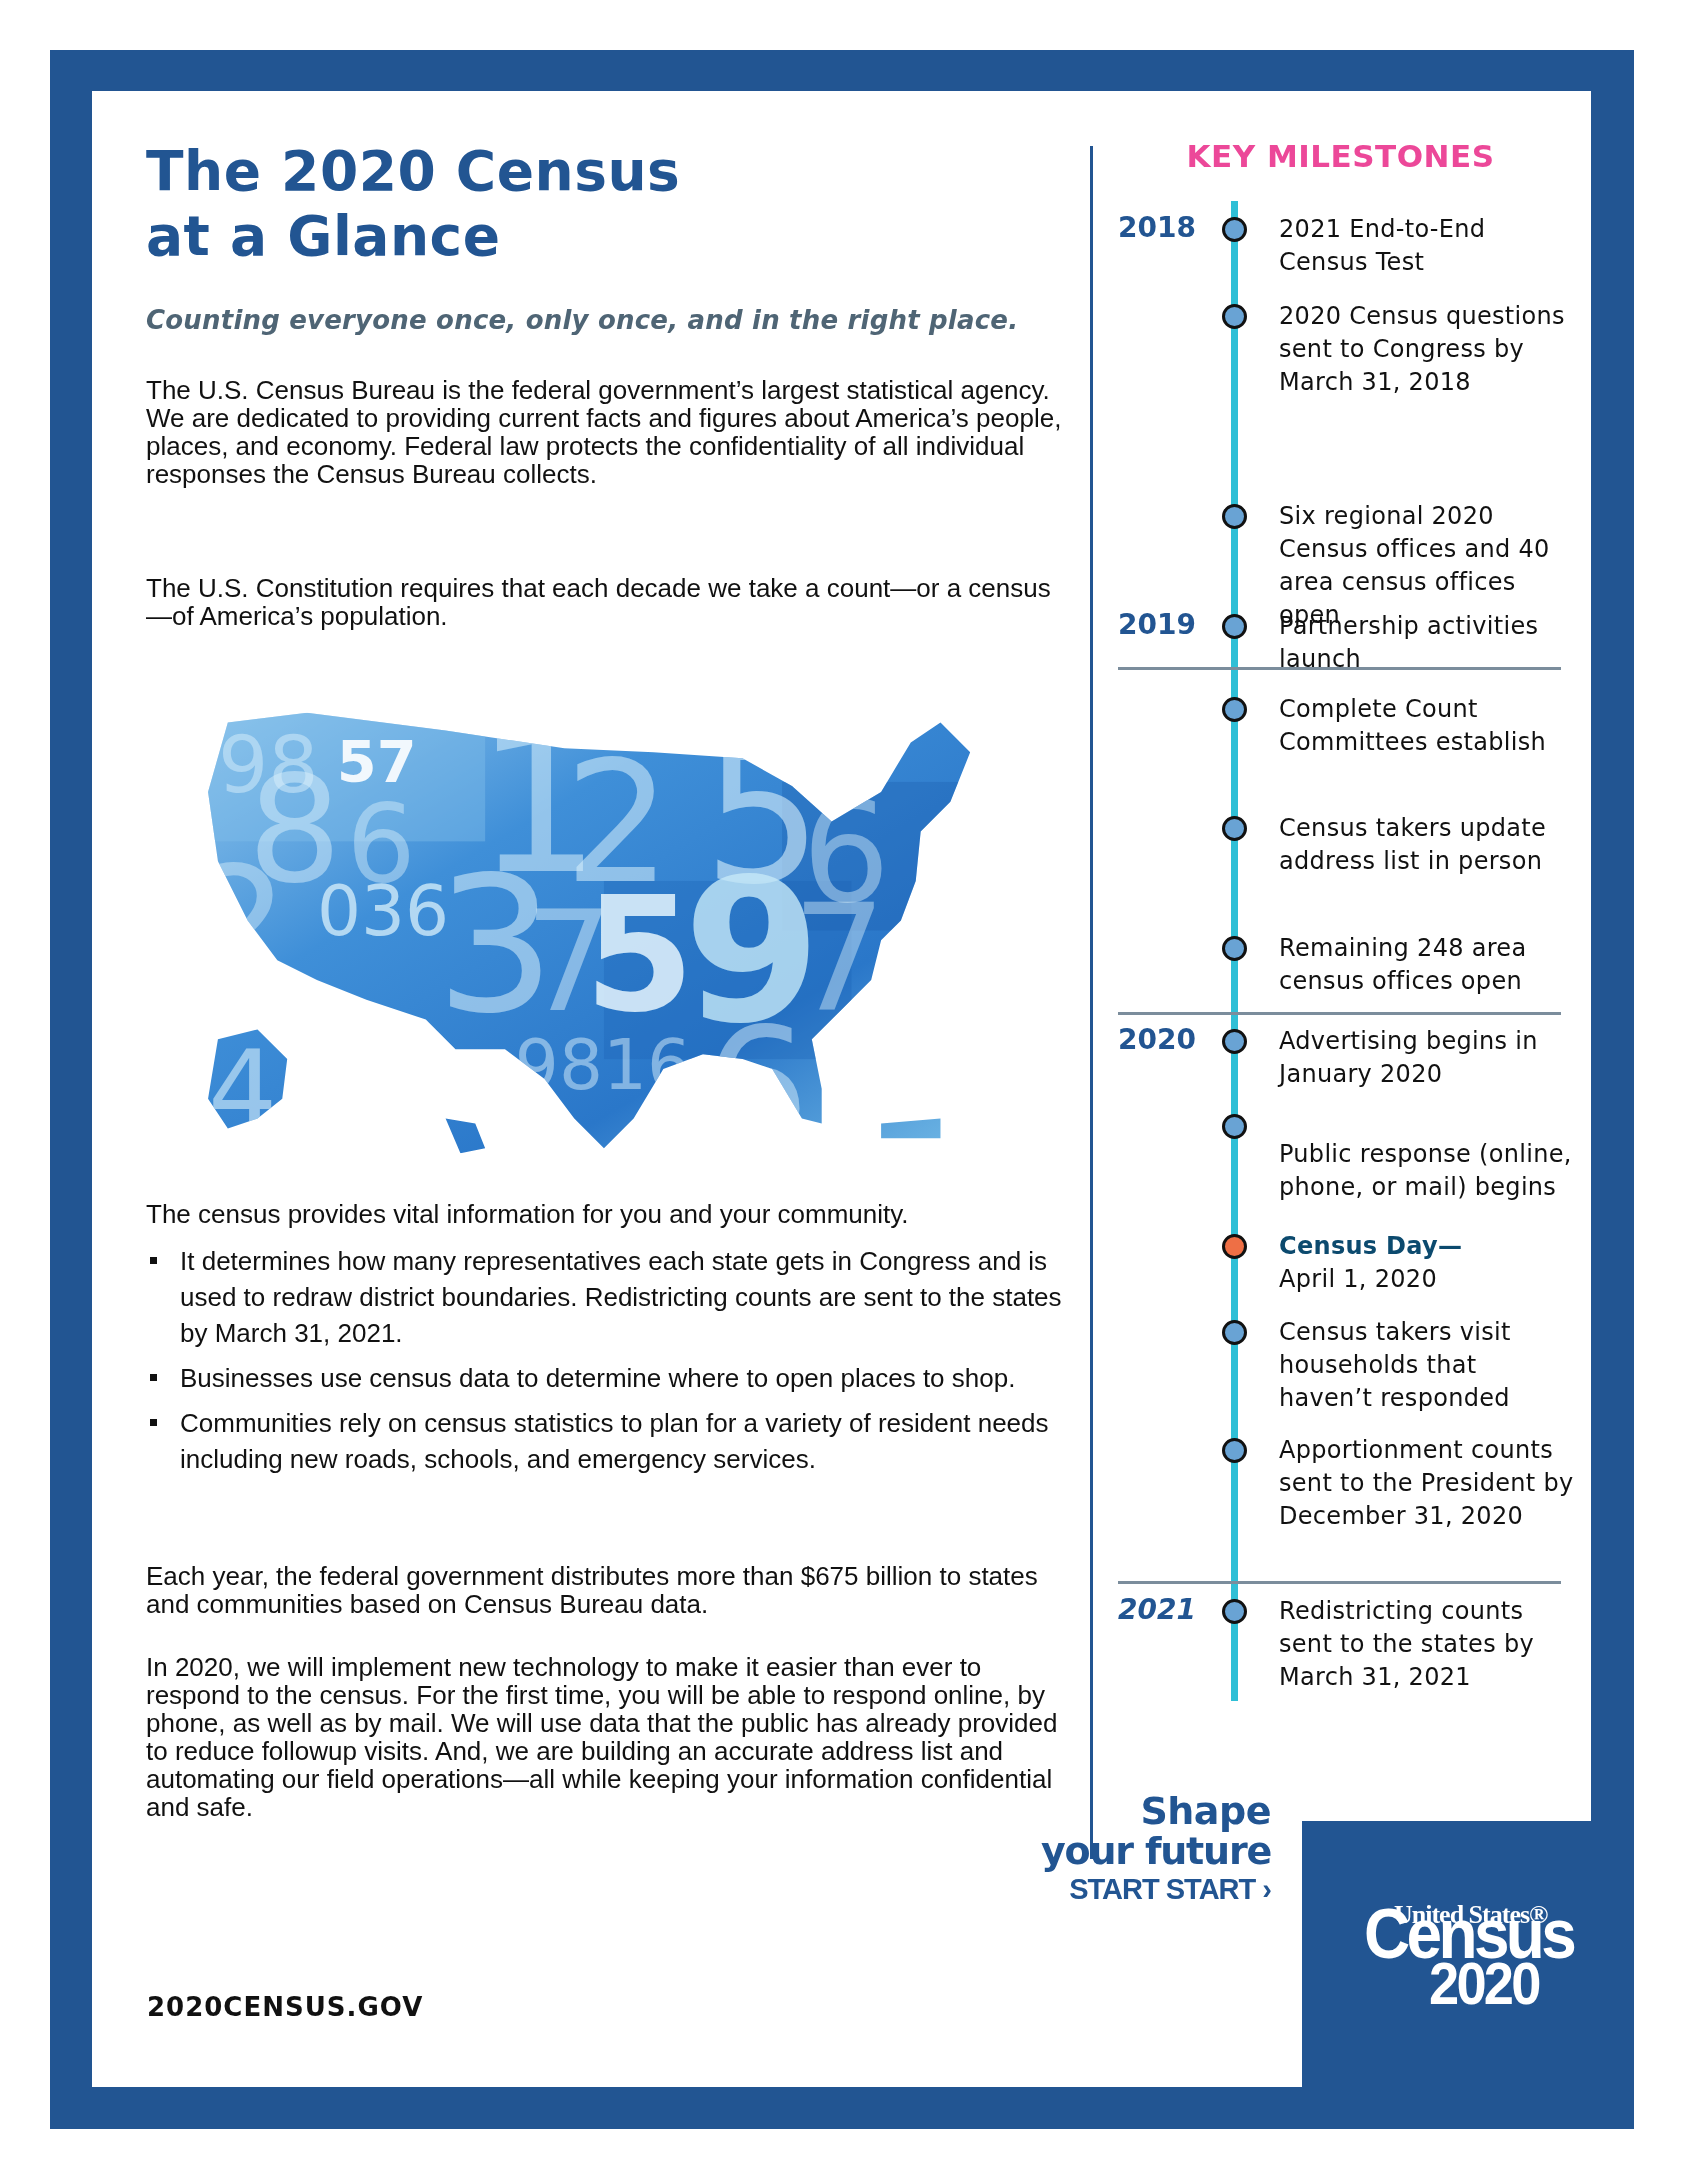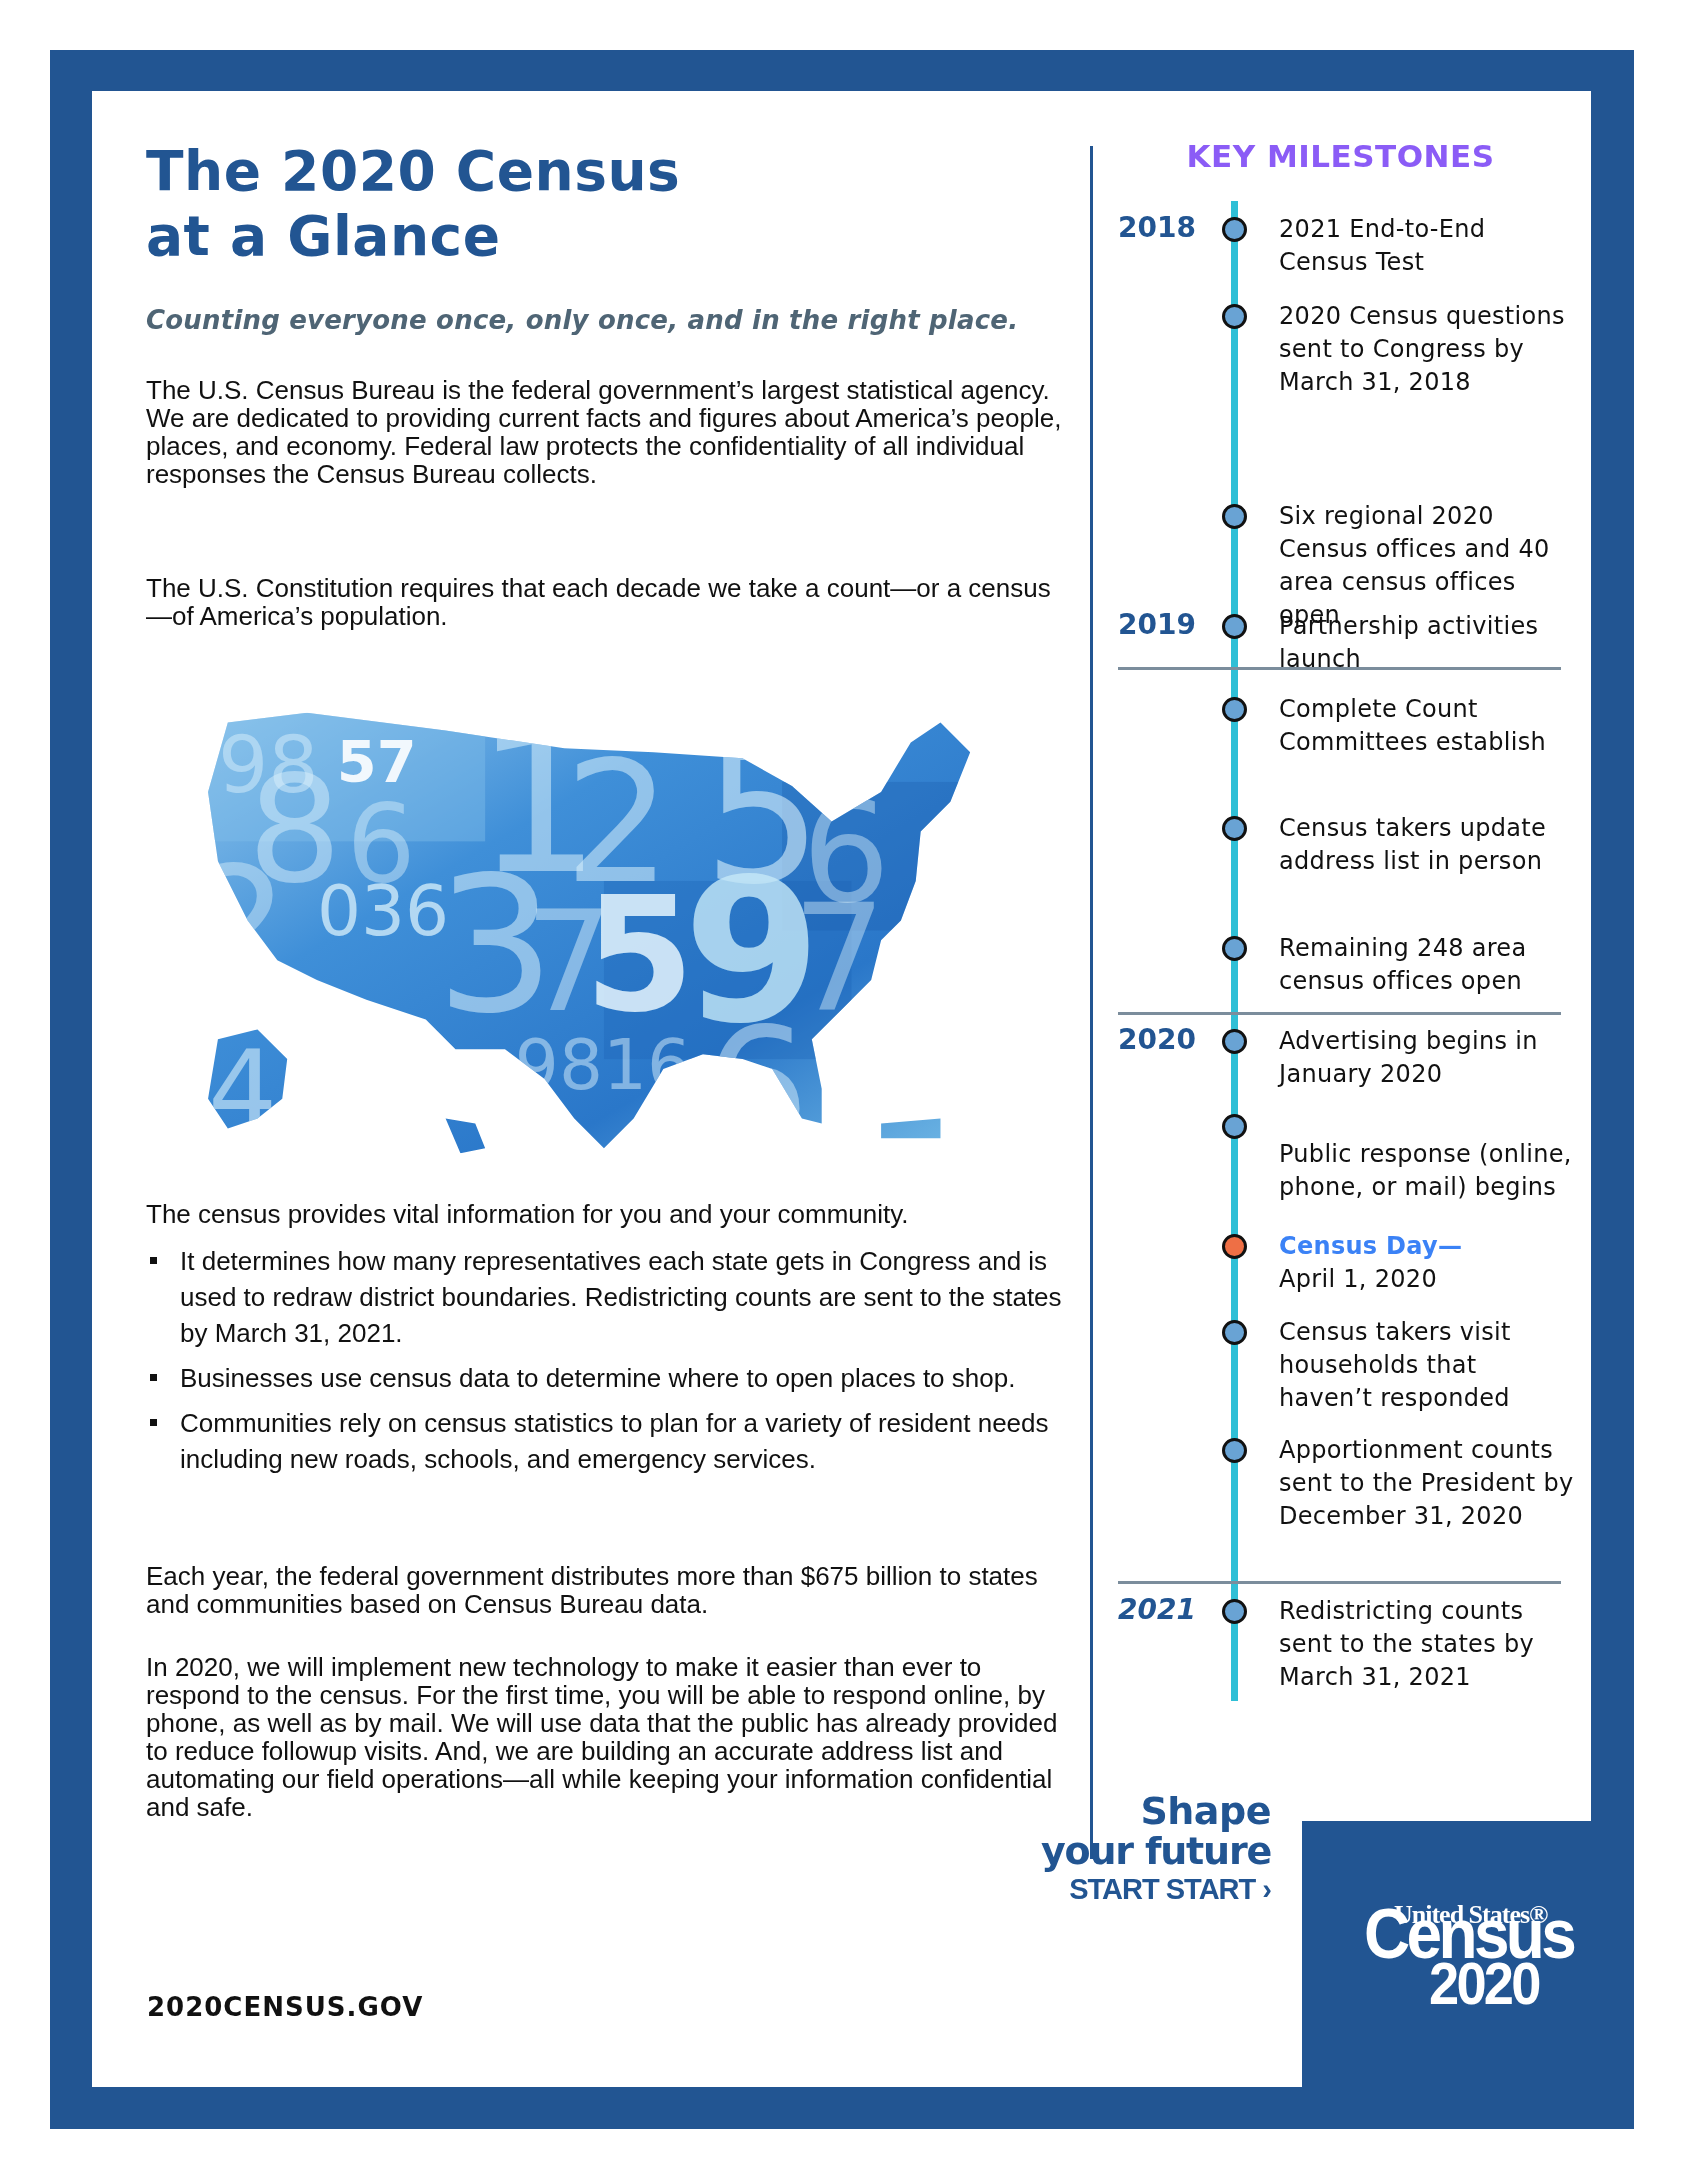--- a/index.html
+++ b/index.html
@@ -20,28 +20,28 @@
   .bullets li { position:relative; padding-left:34px; margin-bottom:9px; }
   .bullets .bullet-mark { position:absolute; left:4px; top:14px; width:7px; height:7px; background:#111; }
   .p4 { top:1562px; }
   .p5 { top:1653px; }
 
   .map { position:absolute; left:188px; top:683px; width:822px; height:485px; }
 
   .website { position:absolute; left:147px; top:1992px; font-family:"DejaVu Sans", sans-serif; font-weight:bold; font-size:26px; letter-spacing:1px; color:#111; }
 
   .col-divider { position:absolute; left:1090px; top:146px; width:3px; height:1713px; background:#225592; }
-  .ms-heading { position:absolute; left:1182px; top:138px; width:317px; text-align:center; font-family:"DejaVu Sans", sans-serif; font-weight:bold; font-size:31px; color:#8b5cf6; letter-spacing:0.5px; white-space:nowrap; }
+  .ms-heading { position:absolute; left:1182px; top:138px; width:317px; text-align:center; font-family:"DejaVu Sans", sans-serif; font-weight:bold; font-size:31px; color:#ec4899; letter-spacing:0.5px; white-space:nowrap; }
   .timeline-line { position:absolute; left:1231px; top:201px; width:7px; height:1500px; background:#2fbfd6; }
   .year-divider { position:absolute; left:1118px; width:443px; height:3px; background:#7b8d9c; }
   .year-label { position:absolute; left:1118px; font-family:"DejaVu Sans", sans-serif; font-weight:bold; font-size:28px; color:#225592; line-height:30px; }
   .dot { position:absolute; left:1222px; width:19px; height:19px; border-radius:50%; border:3.5px solid #111; background:#69a3d4; }
   .dot.highlight { background:#ee6f45; }
   .ms-text { position:absolute; left:1279px; width:297px; font-family:"DejaVu Sans", sans-serif; font-size:24px; line-height:33px; color:#111; letter-spacing:0.3px; }
-  .ms-text .hl { color:#3b82f6; font-weight:bold; }
+  .ms-text .hl { color:#0c4a6e; font-weight:bold; }
 
   .cta { position:absolute; left:1020px; top:1791px; width:251px; text-align:right; color:#225592; font-family:"DejaVu Sans", sans-serif; font-weight:bold; }
   .cta .l1 { display:block; font-size:38px; line-height:40px; letter-spacing:-0.5px; }
   .cta .l2 { display:block; font-size:38px; line-height:40px; letter-spacing:-1.2px; }
   .cta .l3 { display:block; font-size:29px; line-height:36px; letter-spacing:-1px; font-family:"Liberation Sans", sans-serif; }
 
   .logo-us { position:absolute; left:1394px; top:1900px; font-family:"Liberation Serif", serif; font-size:26px; font-weight:bold; color:#fff; letter-spacing:-1px; white-space:nowrap; }
   .logo-census { position:absolute; left:1364px; top:1898px; font-family:"Liberation Sans", sans-serif; font-size:71px; font-weight:bold; color:#fff; letter-spacing:-4px; line-height:71px; white-space:nowrap; transform:scaleX(0.9); transform-origin:left top; }
   .logo-year { position:absolute; left:1429px; top:1955px; font-family:"Liberation Sans", sans-serif; font-size:59px; font-weight:bold; color:#fff; letter-spacing:-3px; line-height:59px; transform:scaleX(0.92); transform-origin:left top; }
 </style>

